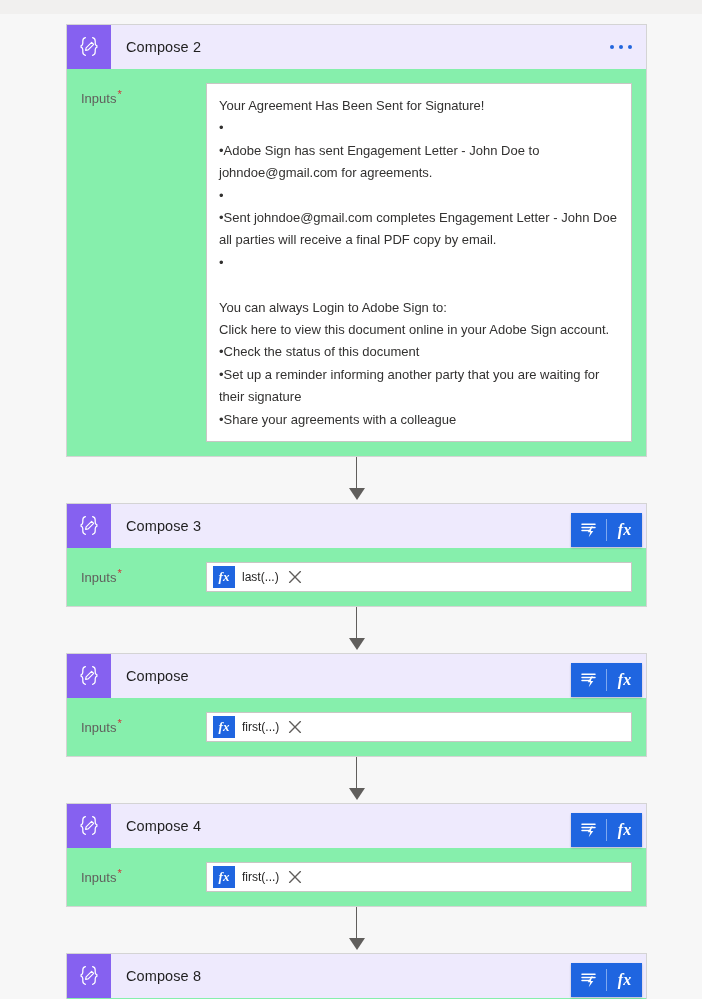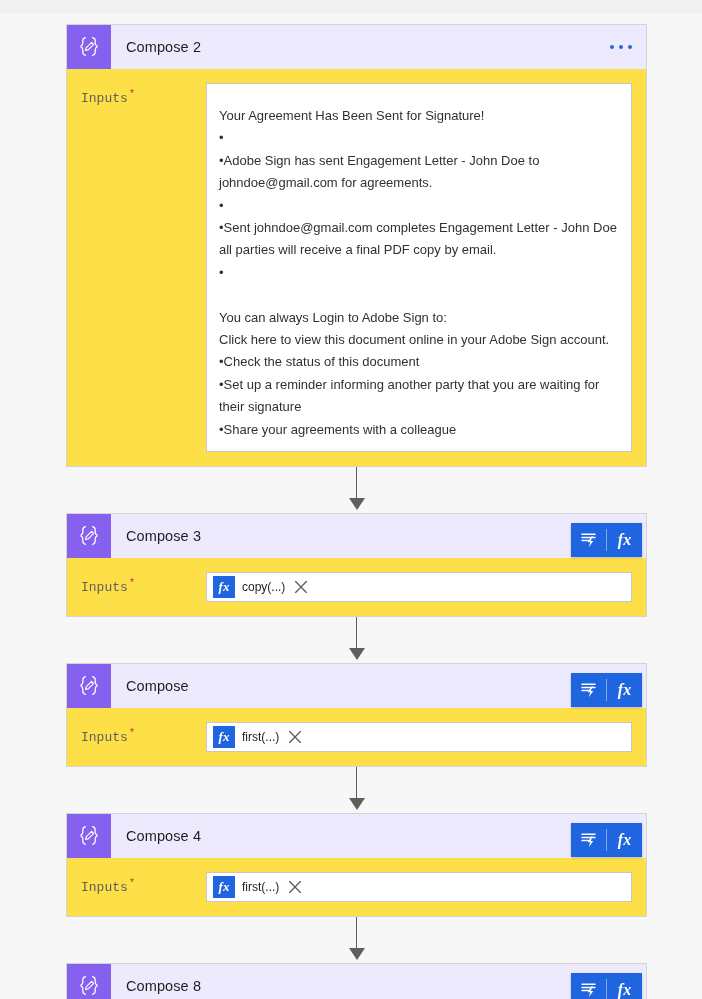--- a/index.html
+++ b/index.html
@@ -31,21 +31,21 @@
   .flow {
     position: absolute;
     left: 66px;
     top: 24px;
     width: 581px;
   }
 
   
   .card {
     width: 581px;
-    background: #fde047;
+    background: #86efac;
     border: 1px solid #d4d4d4;
     box-sizing: border-box;
     position: relative;
   }
   .card-header {
     height: 44px;
     background: #eeeafd;
     display: flex;
     align-items: center;
     position: relative;
@@ -123,35 +123,34 @@
     padding: 14px 14px 14px 14px;
     box-sizing: border-box;
   }
   .field-label {
     width: 125px;
     flex: 0 0 125px;
     font-size: 13px;
     color: #605e5c;
     padding-top: 5px;
     white-space: nowrap;
-    font-family: Liberation Mono, monospace;
   }
   .req {
     color: #d13438;
     font-size: 11px;
     vertical-align: super;
     margin-left: 1px;
   }
   .field-control { flex: 1 1 auto; }
 
   
   .textbox {
     border: 1px solid #c8c6c4;
     background: #fff;
-    padding: 21px 12px 10px 12px;
+    padding: 11px 12px 10px 12px;
     box-sizing: border-box;
     font-size: 13px;
     color: #323130;
     line-height: 22.4px;
   }
   .textbox .ln { white-space: pre-wrap; }
 
   
   .tokenbox {
     border: 1px solid #c8c6c4;
@@ -291,21 +290,21 @@
               <span class="tool-fx">fx</span>
             </div>
           </div>
         </div>
         <div class="card-body">
           <div class="field-label"><span>Inputs</span><span class="req">*</span></div>
           <div class="field-control">
             <div class="tokenbox">
               <span class="token">
                 <span class="token-fx">fx</span>
-                <span class="token-text">copy(...)</span>
+                <span class="token-text">last(...)</span>
                 <span class="token-x">
                   <svg width="14" height="14" viewBox="0 0 14 14" aria-hidden="true">
                     <path d="M1.6 1.6l10.8 10.8M12.4 1.6L1.6 12.4" stroke="#605e5c" stroke-width="1.35" stroke-linecap="round"></path>
                   </svg>
                 </span>
               </span>
             </div>
           </div>
         </div>
       </div>

